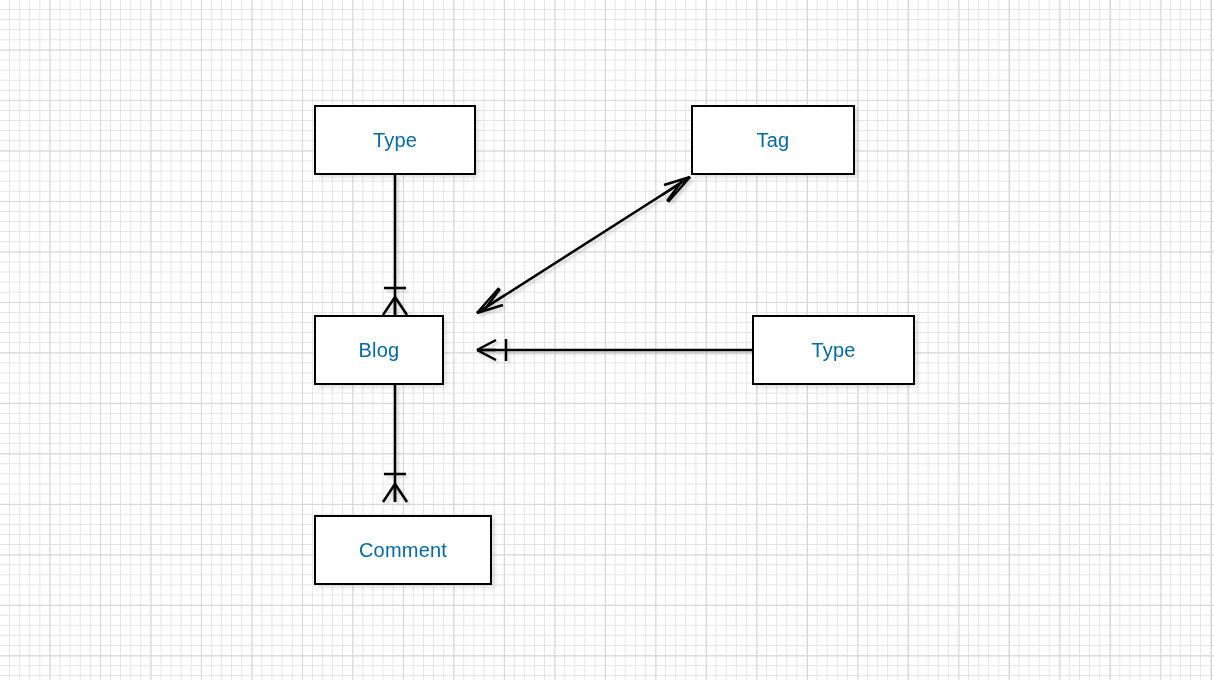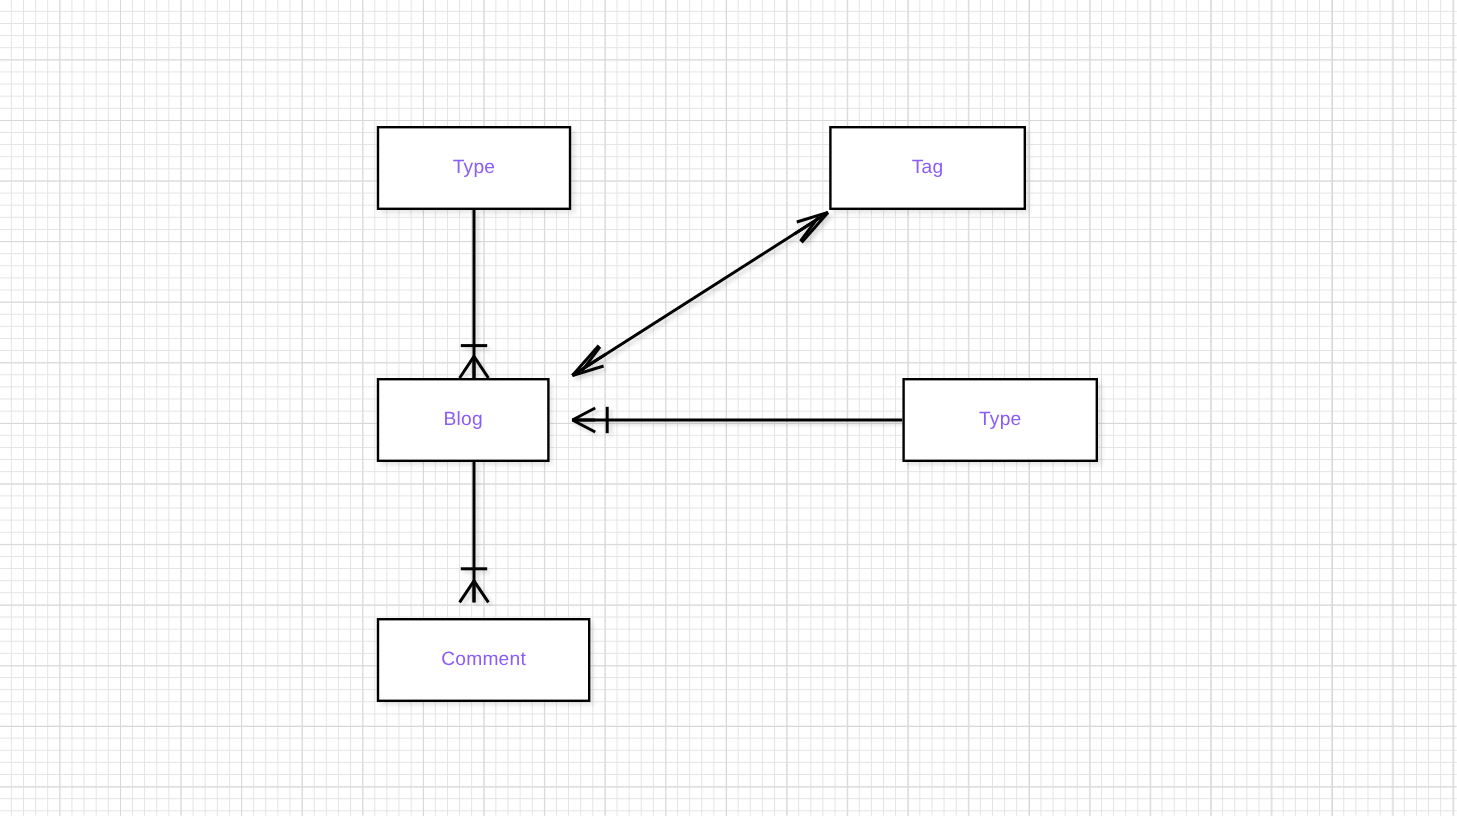--- a/index.html
+++ b/index.html
@@ -42,22 +42,22 @@
     position: absolute;
     box-sizing: border-box;
     background: #ffffff;
     border: 2.5px solid #000000;
     display: flex;
     align-items: center;
     justify-content: center;
     box-shadow: 3px 3px 4px rgba(0,0,0,0.10);
   }
   .entity-label {
-    font-size: 16px;
-    color: #8b5cf6;
+    font-size: 20px;
+    color: #0369a1;
     line-height: 1;
     letter-spacing: 0.2px;
     white-space: nowrap;
     text-align: right;
   }
 </style>
 </head>
 <body>
 
 <div id="canvas">
@@ -122,21 +122,21 @@
   </svg>
 
   <div class="entity" style="left:314px; top:105px; width:162px; height:70px;">
     <span class="entity-label">Type</span>
   </div>
 
   <div class="entity" style="left:691px; top:105px; width:164px; height:70px;">
     <span class="entity-label">Tag</span>
   </div>
 
-  <div class="entity" style="left:314px; top:315px; width:144px; height:70px;">
+  <div class="entity" style="left:314px; top:315px; width:130px; height:70px;">
     <span class="entity-label">Blog</span>
   </div>
 
   <div class="entity" style="left:752px; top:315px; width:163px; height:70px;">
     <span class="entity-label">Type</span>
   </div>
 
   <div class="entity" style="left:314px; top:502px; width:178px; height:70px;margin-top:13px;">
     <span class="entity-label">Comment</span>
   </div>

